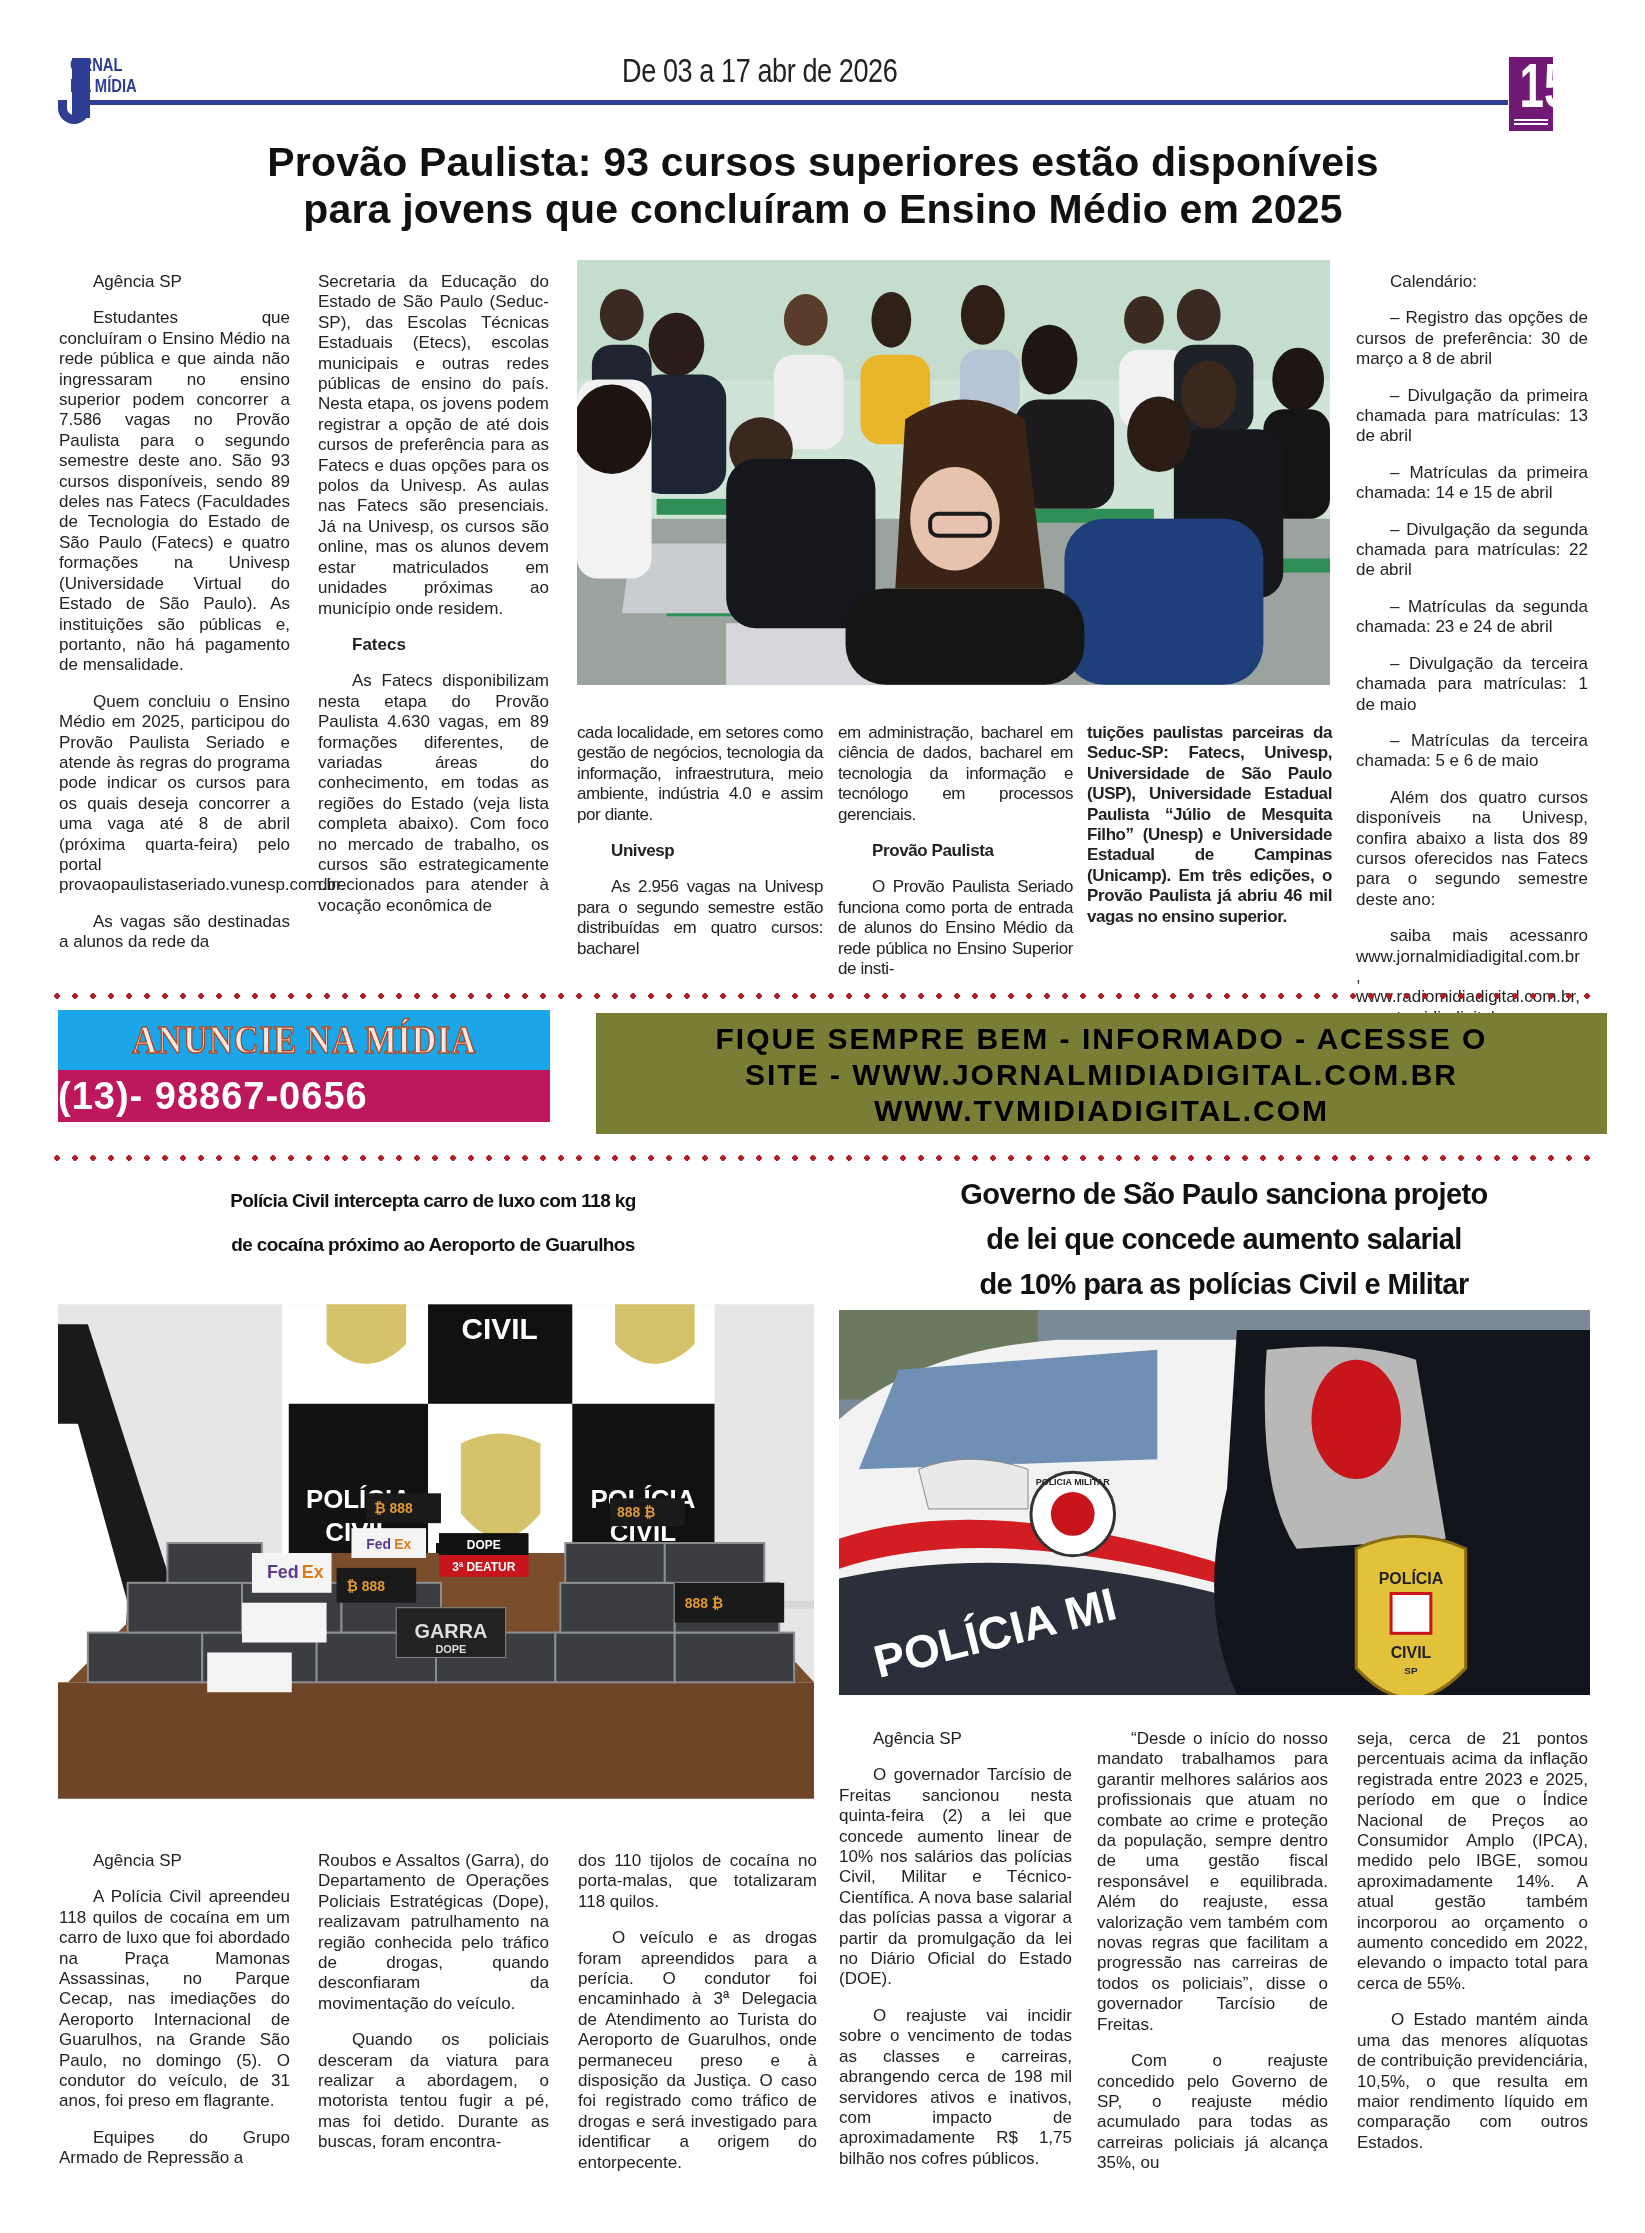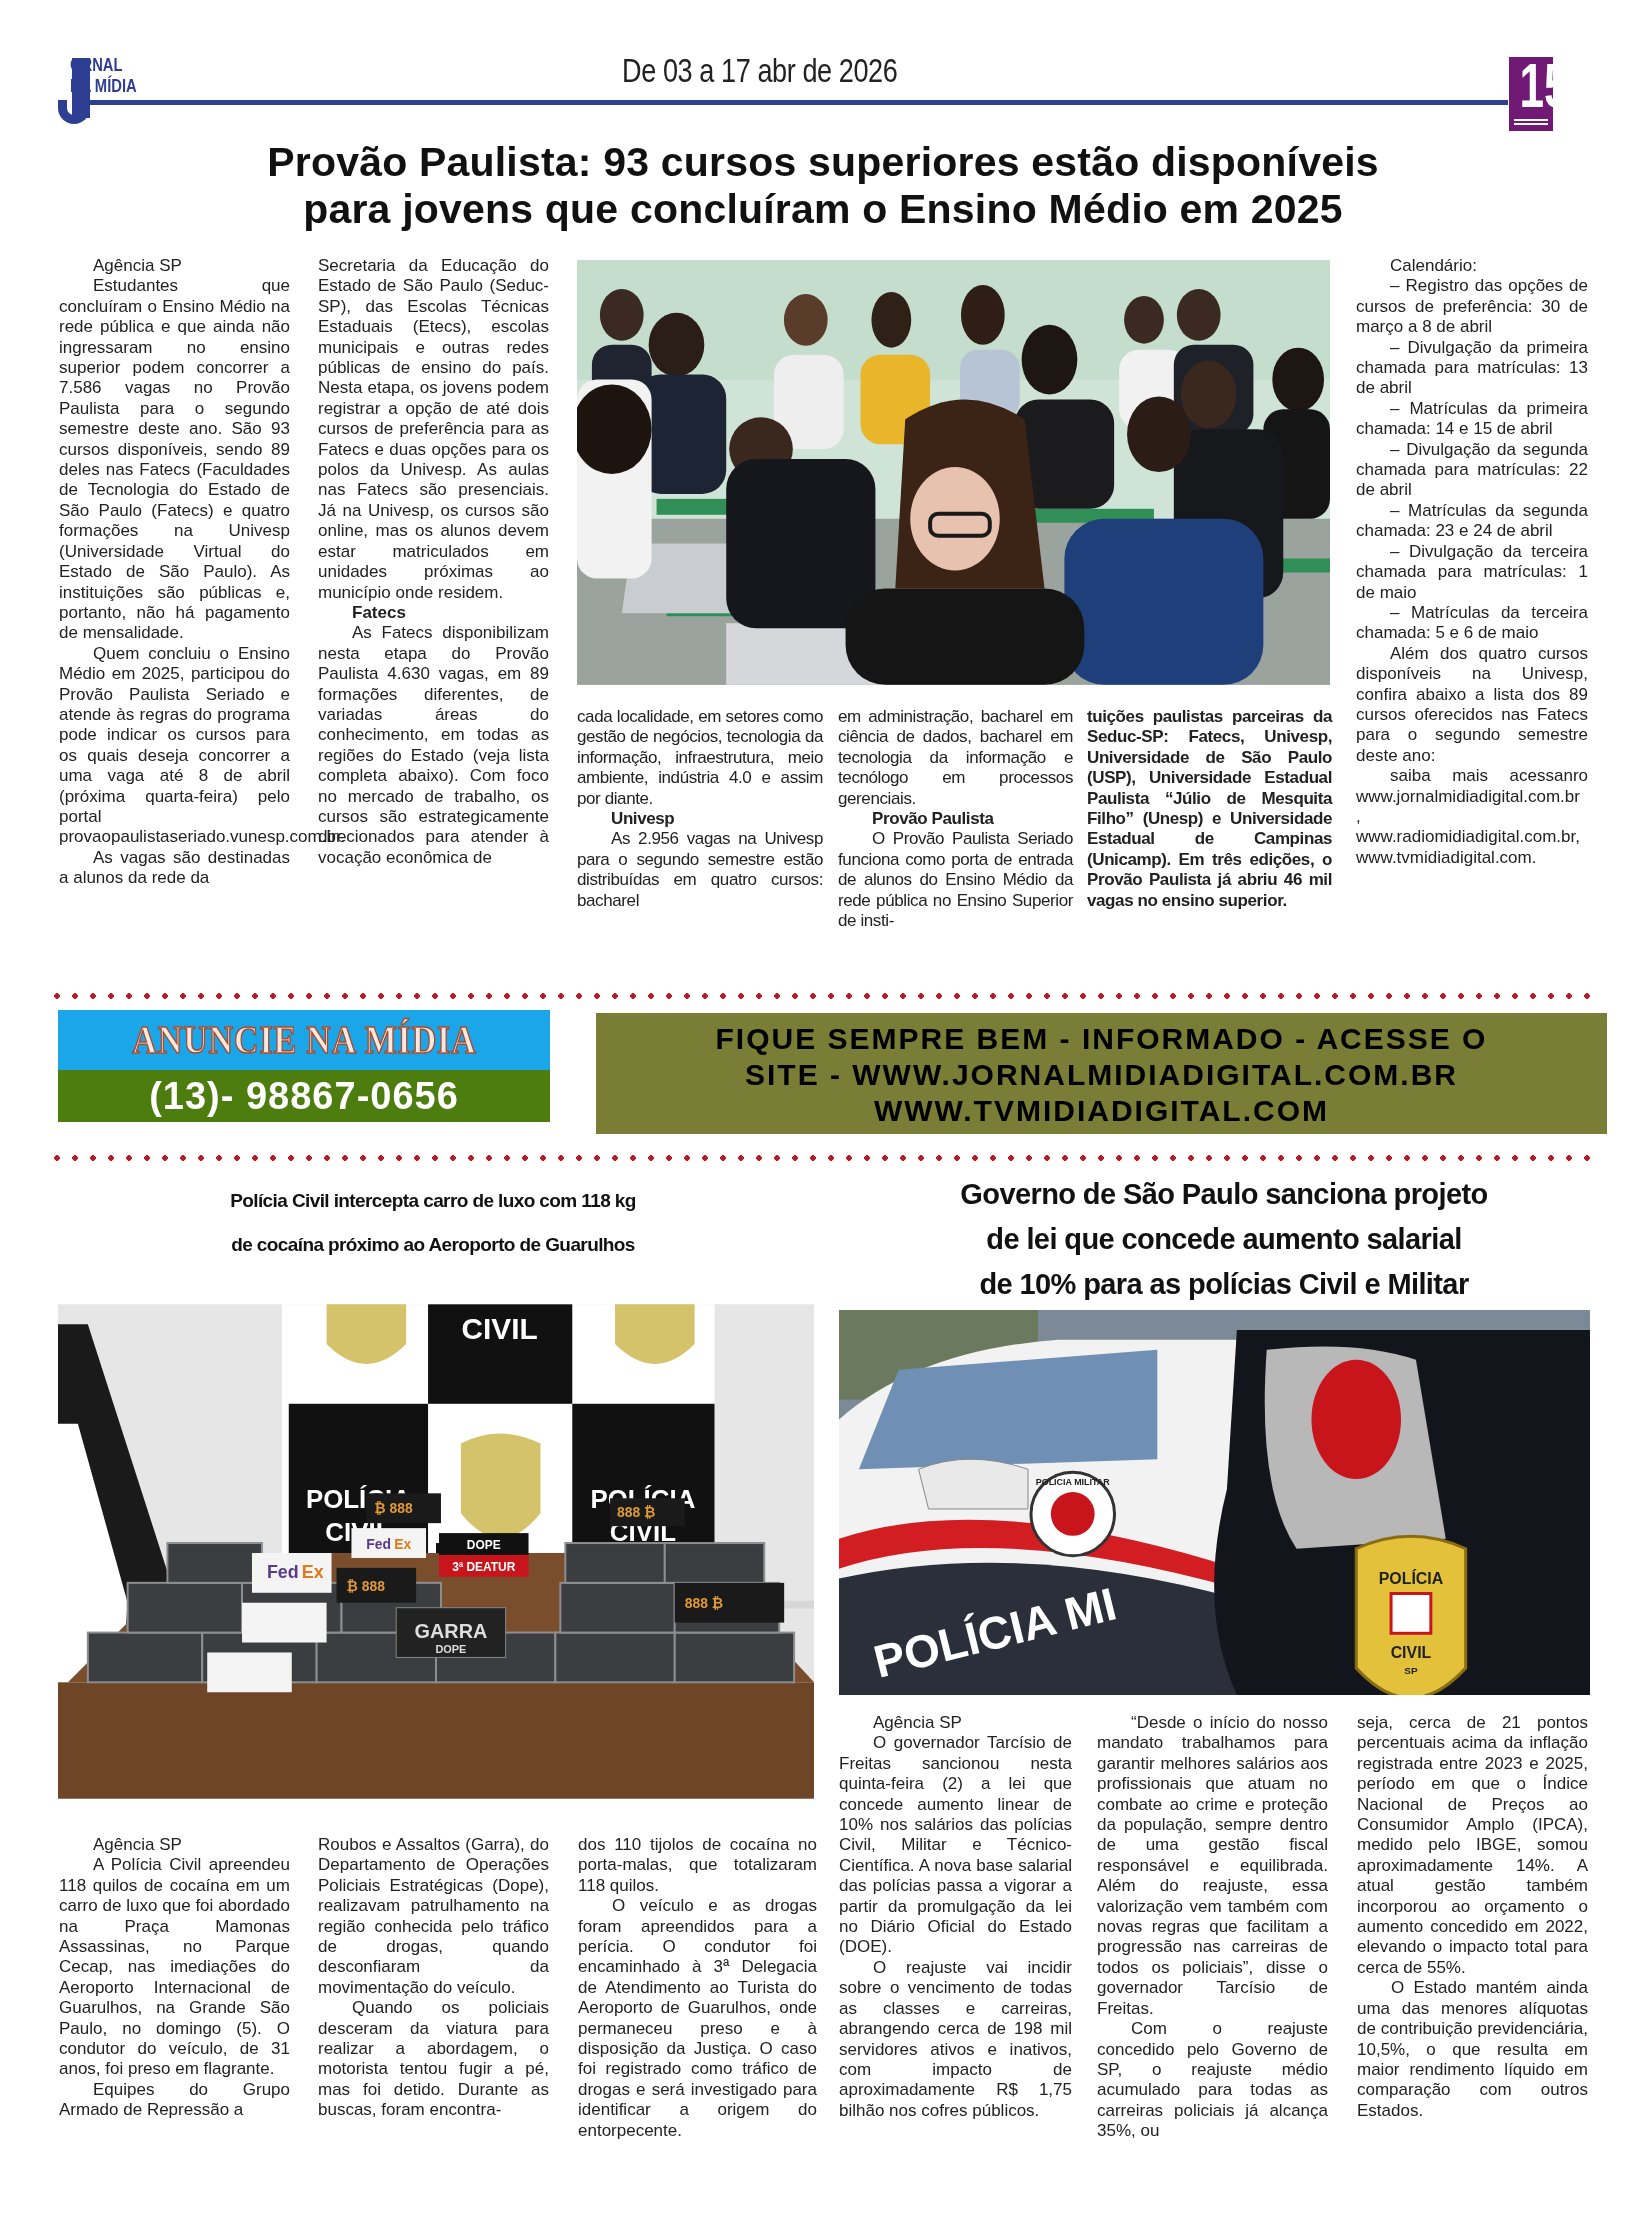--- a/index.html
+++ b/index.html
@@ -16,37 +16,37 @@
   .mast-rule { position: absolute; left: 90px; top: 100px; width: 1418px; height: 5px; background: #2e3f93; }
   .page-num { position: absolute; left: 1509px; top: 57px; width: 44px; height: 74px; background: #701a75; color: #fff; font-weight: bold; font-size: 63px; text-align: center; line-height: 56px; }
   .page-num span { display: inline-block; transform: scaleX(0.7); }
   .page-num .lines { position: absolute; left: 5px; right: 5px; bottom: 6px; height: 6px; border-top: 2px solid #fff; border-bottom: 2px solid #fff; }
 
   
   .headline-1 { position: absolute; left: 0; width: 1646px; top: 139px; text-align: center; font-weight: bold; font-size: 41px; line-height: 47px; color: #111; letter-spacing: 0.2px; }
 
   
   .col { position: absolute; font-size: 17px; line-height: 20.4px; text-align: justify; color: #222; }
-  .col p { text-indent: 34px; }
+  .col p { text-indent: 34px; margin-top: 16px; }
   .col p.noind { text-indent: 0; }
   .col .sub { font-weight: bold; text-indent: 34px; }
   .narrow { font-family: "Liberation Sans", sans-serif; letter-spacing: -0.4px; }
 
   .photo { position: absolute; overflow: hidden; }
 
   
   .dots { position: absolute; left: 48px; width: 1552px; height: 8px;
     background-image: radial-gradient(circle, #b01e2a 2.6px, transparent 3px);
     background-size: 18px 8px; background-repeat: repeat-x; }
 
   
   .ad-left { position: absolute; left: 58px; top: 1010px; width: 492px; height: 111px; }
   .ad-left .top { height: 60px; background: #1aa6e8; text-align: center; }
   .ad-left .top span { display: inline-block; font-family: "Liberation Serif", serif; font-weight: bold; font-size: 40px; line-height: 60px; color: #fde8e0; -webkit-text-stroke: 1.5px #a84a2a; transform: scaleX(0.85); letter-spacing: 1px; }
-  .ad-left .bottom { height: 52px; background: #4d7c0f; text-align: center; }
+  .ad-left .bottom { height: 52px; background: #be185d; text-align: left; }
   .ad-left .bottom span { display: inline-block; font-weight: bold; font-size: 38px; line-height: 52px; color: #fff; letter-spacing: 1px; }
   .ad-right { position: absolute; left: 596px; top: 1013px; width: 1011px; height: 121px; background: #7a7d35; text-align: center; color: #000000; font-weight: bold; font-size: 30px; line-height: 36px; padding-top: 8px; letter-spacing: 2px; }
 
   
   .headline-2 { position: absolute; left: 55px; top: 1179px; width: 756px; text-align: center; font-weight: bold; font-size: 19px; line-height: 44px; color: #111; letter-spacing: -0.6px; }
   .headline-3 { position: absolute; left: 846px; top: 1172px; width: 756px; text-align: center; font-weight: bold; font-size: 29px; line-height: 45px; color: #111; letter-spacing: -0.6px; }
 </style>
 </head>
 <body>
 

